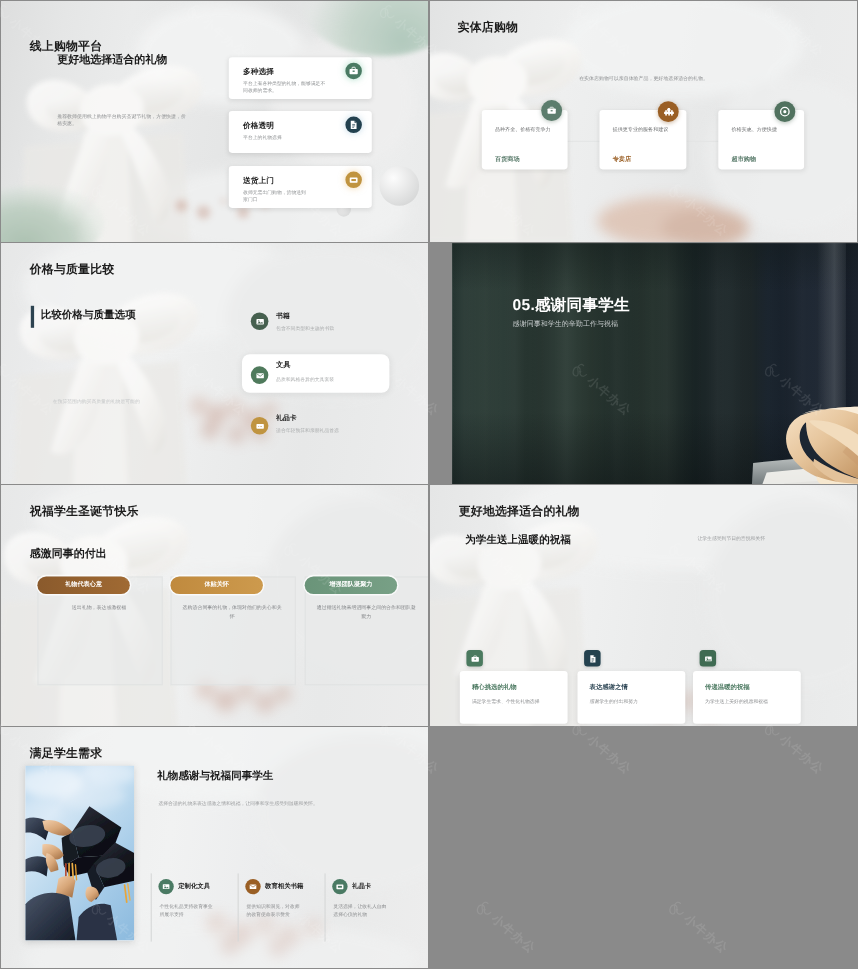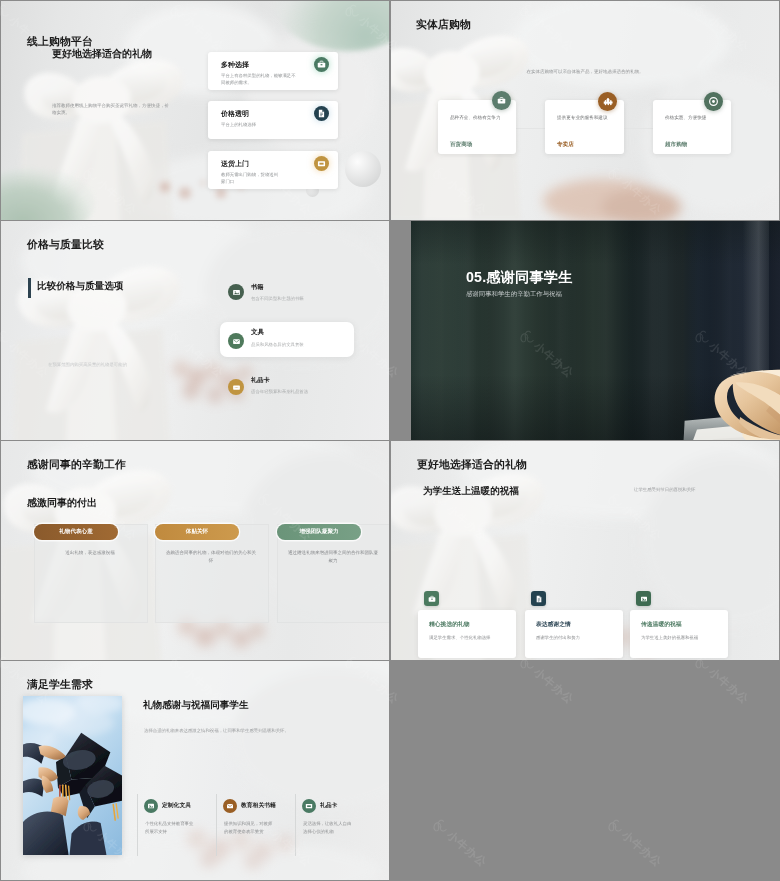--- a/index.html
+++ b/index.html
@@ -409,21 +409,21 @@
       <g filter="url(#bl2)" opacity=".38">
         <circle cx="186" cy="186" r="9" fill="#c79a88"></circle>
         <circle cx="204" cy="196" r="10" fill="#bd8876"></circle>
         <circle cx="222" cy="188" r="9" fill="#cba292"></circle>
         <circle cx="240" cy="198" r="9" fill="#c1907f"></circle>
         <circle cx="256" cy="190" r="8" fill="#c49a88"></circle>
       </g>
     </svg>
   </div>
 
-  <div class="title" style="left:26px;top:17px;font-size:10.8px;">感谢同事的辛勤工作</div>
+  <div class="title" style="left:26px;top:17px;font-size:10.8px;">祝福学生圣诞节快乐</div>
   <div class="subtitle" style="left:26px;top:55px;font-size:10px;">感激同事的付出</div>
 
   <div class="s5-panel" style="left:33px;top:83px;"></div>
   <div class="s5-panel" style="left:154px;top:83px;"></div>
   <div class="s5-panel" style="left:276px;top:83px;"></div>
 
   <div class="s5-pill" style="left:33px;top:83px;background:linear-gradient(90deg,#8a5a2c,#a06a33);">
     <span>礼物代表心意</span>
   </div>
   <div class="s5-pill" style="left:154px;top:83px;background:linear-gradient(90deg,#c08a3e,#cd9a4d);">

